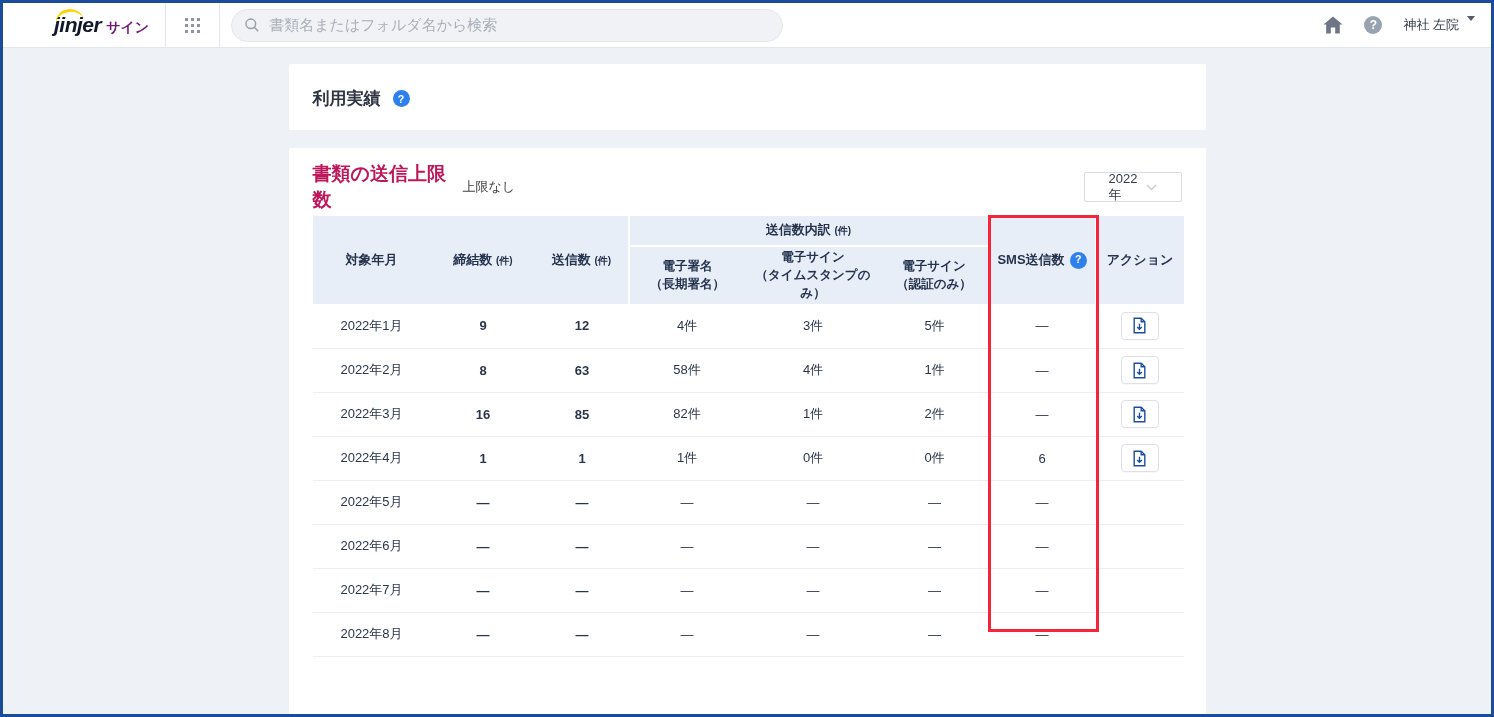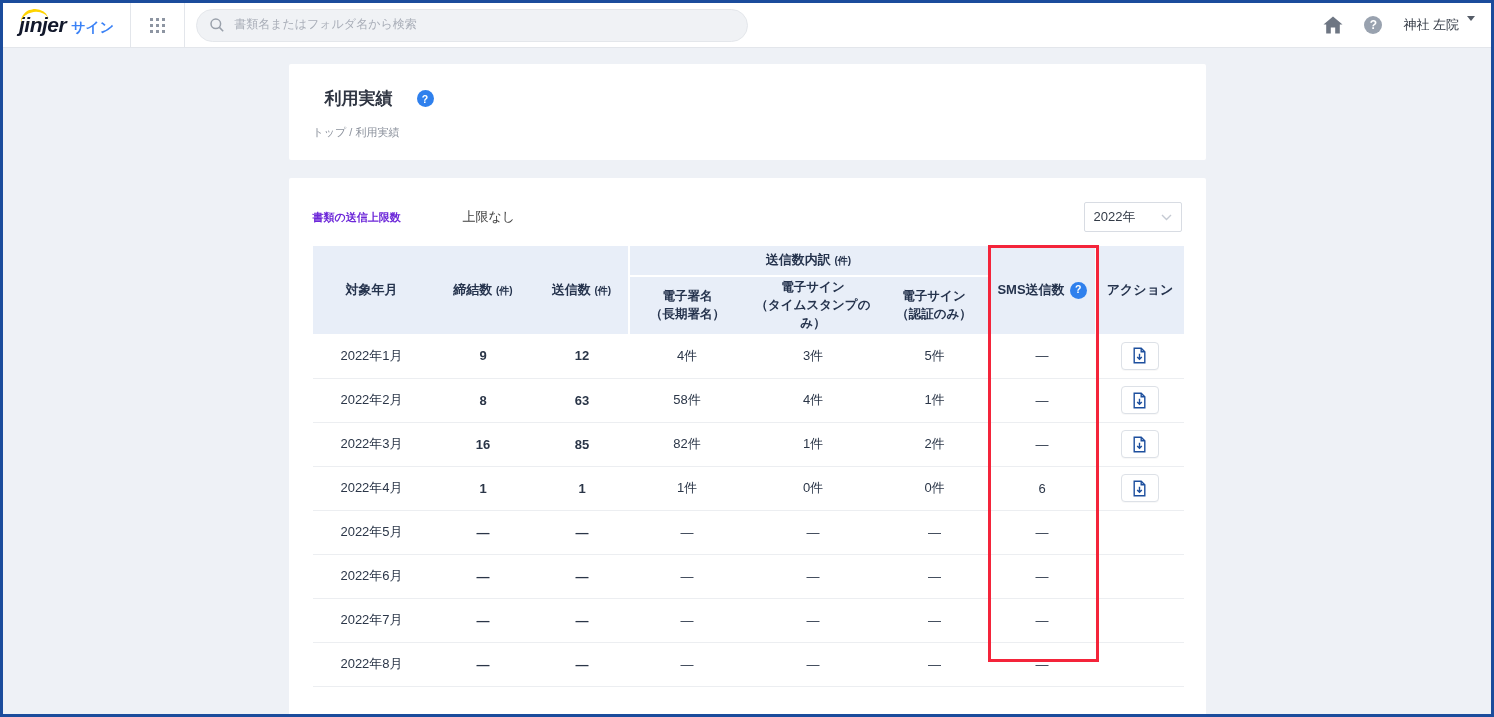--- a/index.html
+++ b/index.html
@@ -12,44 +12,44 @@
     overflow: hidden;
     position: relative;
   }
 
   
   .topbar {
     height: 45px; background: #fff;
     border-bottom: 1px solid #e3e6eb;
     display: flex; align-items: center;
   }
-  .logo { display: flex; align-items: baseline; padding: 0 16px; min-width: 112px; cursor: pointer; }
+  .logo { display: flex; align-items: baseline; padding: 0 16px; min-width: 112px; cursor: pointer; margin-left: 35px; }
   .brand {
     font-style: italic; font-weight: 800; font-size: 21px;
     letter-spacing: -0.5px; color: #12182b; position: relative;
   }
   .brand::before {
     content: ""; position: absolute; top: -4px; left: 1px;
     width: 28px; height: 10px;
     border-top: 3px solid #ffd400;
     border-radius: 50% 50% 0 0 / 100% 100% 0 0;
     transform: rotate(-7deg);
   }
-  .product { font-size: 14px; font-weight: 700; color: #3b82f6; margin-left: 5px; }
+  .product { font-size: 14px; font-weight: 700; color: #701a75; margin-left: 5px; }
   .vdiv { width: 1px; height: 45px; background: #e3e6eb; }
   .grid-btn { width: 53px; height: 45px; display: flex; align-items: center; justify-content: center; cursor: pointer; }
   .searchbox {
     margin-left: 11px; width: 552px; height: 33px;
     background: #f0f2f5; border: 1px solid #e4e7eb; border-radius: 17px;
     display: flex; align-items: center; padding: 0 12px; gap: 9px;
   }
   .searchbox input {
     border: none; outline: none; background: transparent;
-    font-size: 12px; color: #444; width: 100%;
-    font-family: Liberation Mono, monospace;
+    font-size: 15px; color: #444; width: 100%;
+    font-family: Liberation Serif, serif;
   }
   .searchbox input::placeholder { color: #a9aeb8; }
   .topbar-right { margin-left: auto; display: flex; align-items: center; gap: 21px; padding-right: 16px; }
   .help-circle-gray {
     width: 18px; height: 18px; border-radius: 50%;
     background: #99a2af; color: #fff; font-size: 12px; font-weight: 700;
     display: flex; align-items: center; justify-content: center; cursor: pointer;
   }
   .user-menu { display: flex; align-items: flex-start; gap: 8px; cursor: pointer; }
   .user-name { font-size: 13px; color: #333a45; }
@@ -57,45 +57,45 @@
     width: 0; height: 0;
     border-left: 4.5px solid transparent; border-right: 4.5px solid transparent;
     border-top: 5.5px solid #555c67;
   }
 
   
   .main { padding-top: 16px; }
   .card { width: 917px; margin: 0 auto; background: #fff; border-radius: 2px; }
 
   .title-card { padding: 23px 24px 20px; margin-bottom: 18px; }
-  .title-row { display: flex; align-items: center; gap: 24px; margin-left: 12px; }
+  .title-row { display: flex; align-items: center; gap: 12px; }
   .page-title { font-size: 17px; font-weight: 600; color: #2f3542; }
   .help-circle-blue {
     width: 17px; height: 17px; border-radius: 50%;
     background: #2f80ed; color: #fff; font-size: 10.5px; font-weight: 700;
     display: inline-flex; align-items: center; justify-content: center;
     cursor: pointer; flex: 0 0 auto;
   }
   .breadcrumb { margin-top: 15px; font-size: 11px; color: #8b919c; }
 
   .table-card { padding-bottom: 40px; }
   .section-head {
     padding: 15px 24px; font-size: 13px; color: #333b47;
     border-bottom: 1px solid #edeff3;
   }
   .card-body { padding: 24px; }
 
   .limit-row { display: flex; align-items: center; height: 30px; margin-bottom: 14px; }
-  .limit-label { font-size: 11px; font-weight: 600; color: #6d28d9; width: 150px; }
+  .limit-label { font-size: 19px; font-weight: 600; color: #be185d; width: 150px; }
   .limit-value { font-size: 13px; color: #404040; }
   .year-select {
     margin-left: auto; width: 98px; height: 30px;
     border: 1px solid #d8dce3; border-radius: 2px; background: #fff;
     display: flex; align-items: center; justify-content: space-between;
-    padding: 0 9px; font-size: 13px; color: #333b47; cursor: pointer;
+    padding: 0 24px; font-size: 13px; color: #333b47; cursor: pointer;
   }
 
   
   .table-wrap { position: relative; }
   table { border-collapse: collapse; table-layout: fixed; width: 871px; }
   col.c1 { width: 118px; } col.c2 { width: 105px; } col.c3 { width: 93px; }
   col.c4 { width: 117px; } col.c5 { width: 135px; } col.c6 { width: 108px; }
   col.c7 { width: 107px; } col.c8 { width: 88px; }
 
   thead th {
@@ -185,21 +185,20 @@
     </div>
   </div>
 
   <div class="main">
 
     <div class="card title-card">
       <div class="title-row">
         <span class="page-title">利用実績</span>
         <span class="help-circle-blue">?</span>
       </div>
-      <div class="breadcrumb">トップ / 利用実績</div>
     </div>
 
     <div class="card table-card">
       <div class="card-body">
         <div class="limit-row">
           <span class="limit-label">書類の送信上限数</span>
           <span class="limit-value">上限なし</span>
           <div class="year-select">
             <span>2022年</span>
             <span class="icon">

